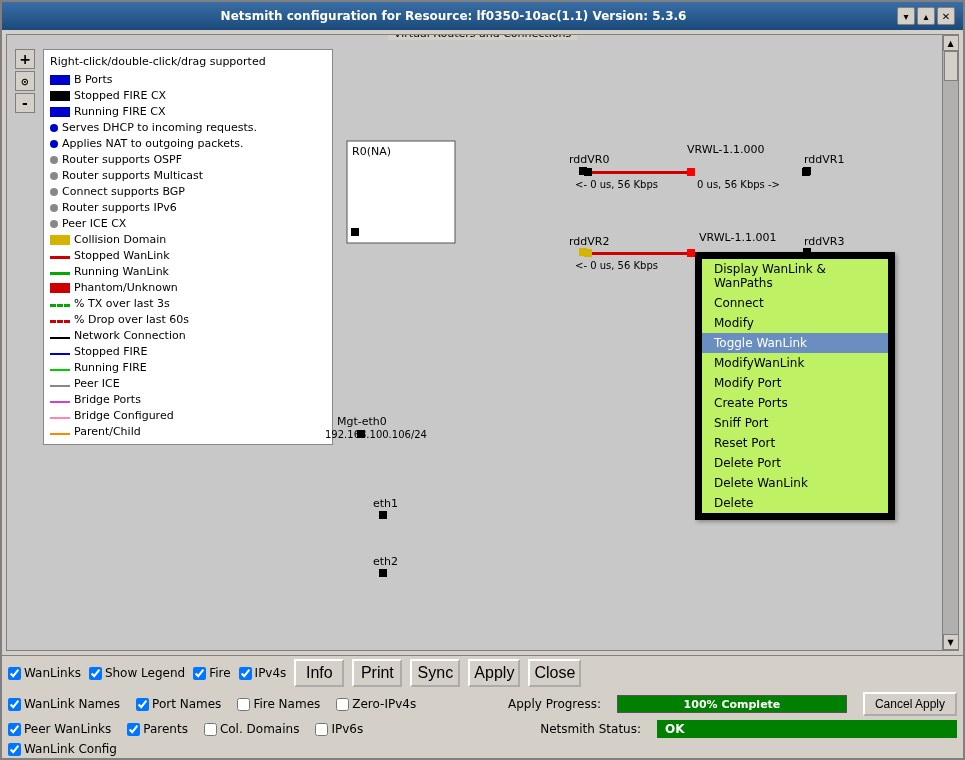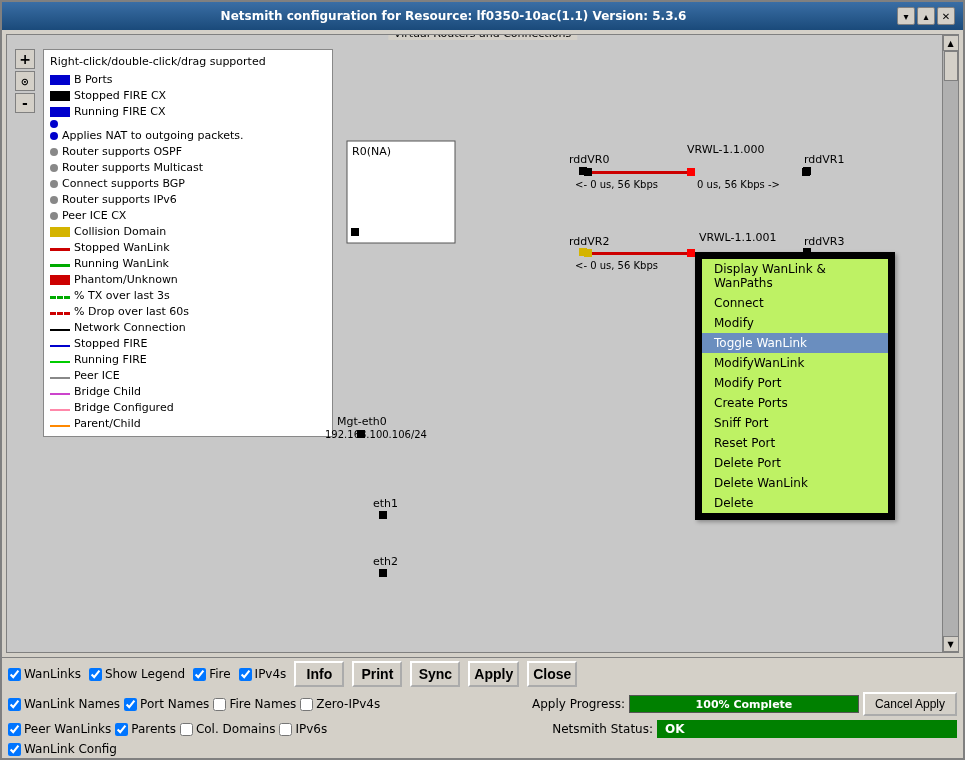--- a/index.html
+++ b/index.html
@@ -203,40 +203,39 @@
     .toolbar-row {
       display: flex;
       align-items: center;
       padding: 3px 6px;
       gap: 8px;
     }
     .toolbar-row-2 {
       display: flex;
       align-items: center;
       padding: 2px 6px;
-      gap: 4px;
+      gap: 16px;
     }
     .checkbox-item {
       display: flex;
       align-items: center;
       gap: 3px;
       cursor: pointer;
     }
     .checkbox-item input[type="checkbox"] {
       margin: 0;
       cursor: pointer;
     }
     .toolbar-btn {
       padding: 3px 4px;
       background: #d4d0c8;
       border: 2px outset #fff;
       cursor: pointer;
-      font-size: 14px;
+      font-size: 16px;
       min-width: 50px;
-      font-weight: bold;
     }
     .progress-bar {
       width: 230px;
       height: 18px;
       background: #008000;
       border: 1px solid #555;
       display: flex;
       align-items: center;
       justify-content: center;
       color: white;
@@ -323,20 +322,21 @@
           <div class="legend-item">
             <span class="legend-swatch" style="background:#000000;"></span>
             <span>Stopped FIRE CX</span>
           </div>
           <div class="legend-item">
             <span class="legend-swatch" style="background:#0000cc;"></span>
             <span>Running FIRE CX</span>
           </div>
           <div class="legend-item">
             <span class="legend-dot" style="background:#0000cc;"></span>
+            <span>Serves DHCP to incoming requests.</span>
           </div>
           <div class="legend-item">
             <span class="legend-dot" style="background:#0000cc;"></span>
             <span>Applies NAT to outgoing packets.</span>
           </div>
           <div class="legend-item">
             <span class="legend-dot" style="background:#888;"></span>
             <span>Router supports OSPF</span>
           </div>
           <div class="legend-item">
@@ -390,21 +390,21 @@
           <div class="legend-item">
             <span class="legend-swatch" style="background:#00cc00; height:2px; margin-top:4px;"></span>
             <span>Running FIRE</span>
           </div>
           <div class="legend-item">
             <span class="legend-swatch" style="background:#888; height:2px; margin-top:4px;"></span>
             <span>Peer ICE</span>
           </div>
           <div class="legend-item">
             <span class="legend-swatch" style="background:#cc44cc; height:2px; margin-top:4px;"></span>
-            <span>Bridge Child</span>
+            <span>Bridge Ports</span>
           </div>
           <div class="legend-item">
             <span class="legend-swatch" style="background:#ff88aa; height:2px; margin-top:4px;"></span>
             <span>Bridge Configured</span>
           </div>
           <div class="legend-item">
             <span class="legend-swatch" style="background:#ff8800; height:2px; margin-top:4px;"></span>
             <span>Parent/Child</span>
           </div>
         </div>

